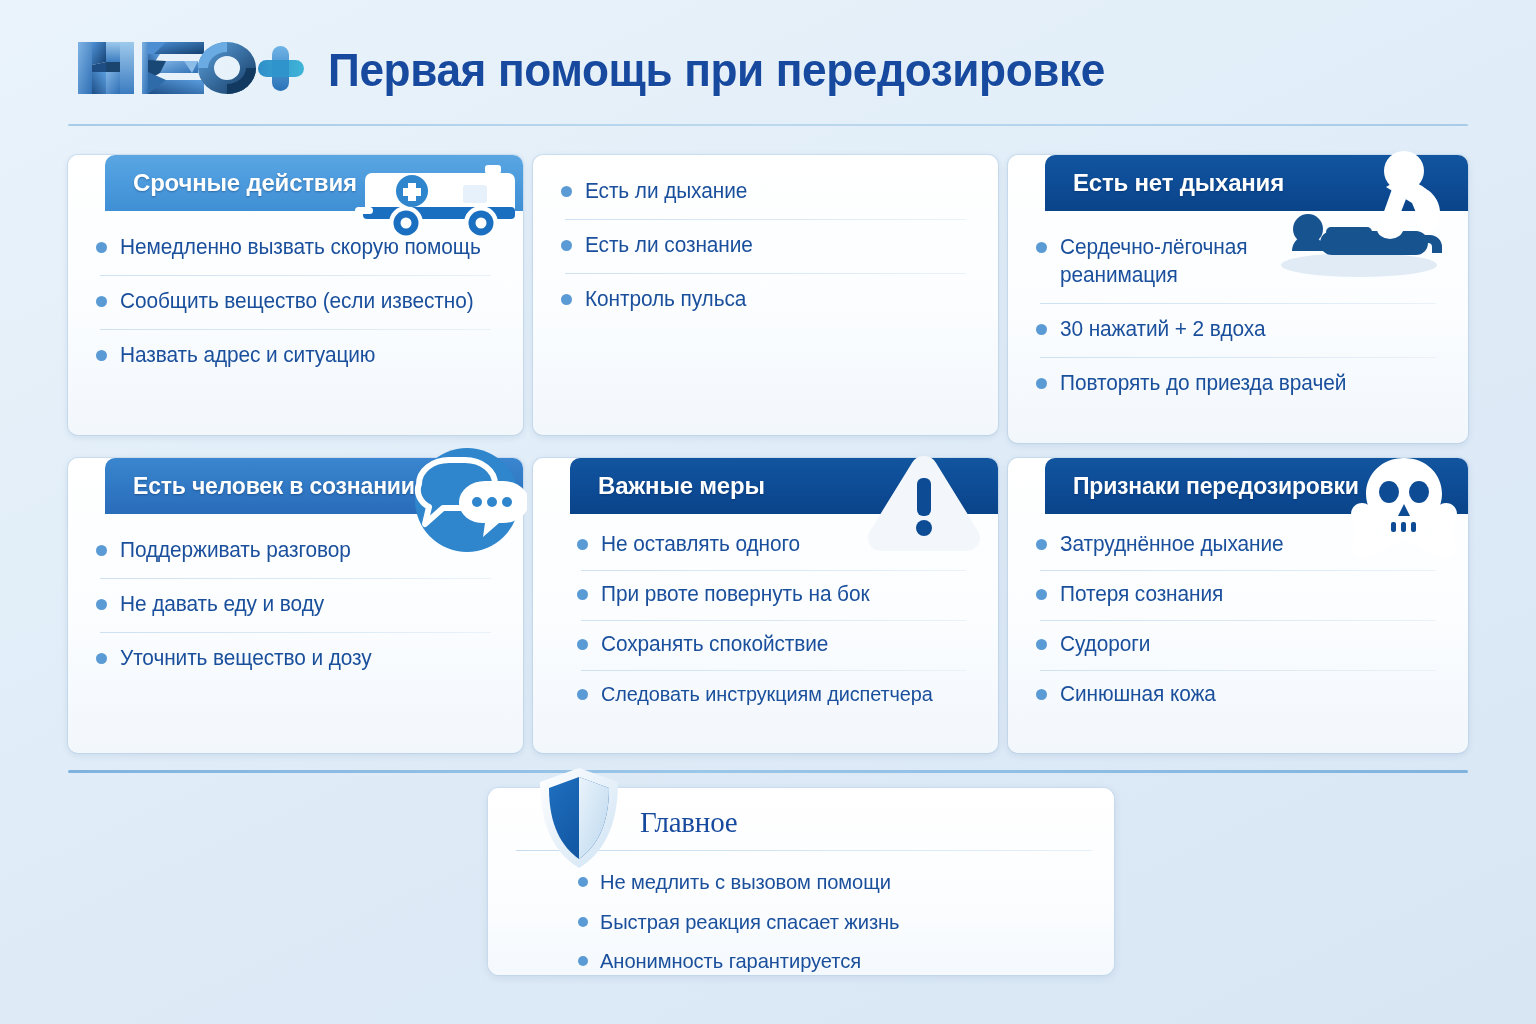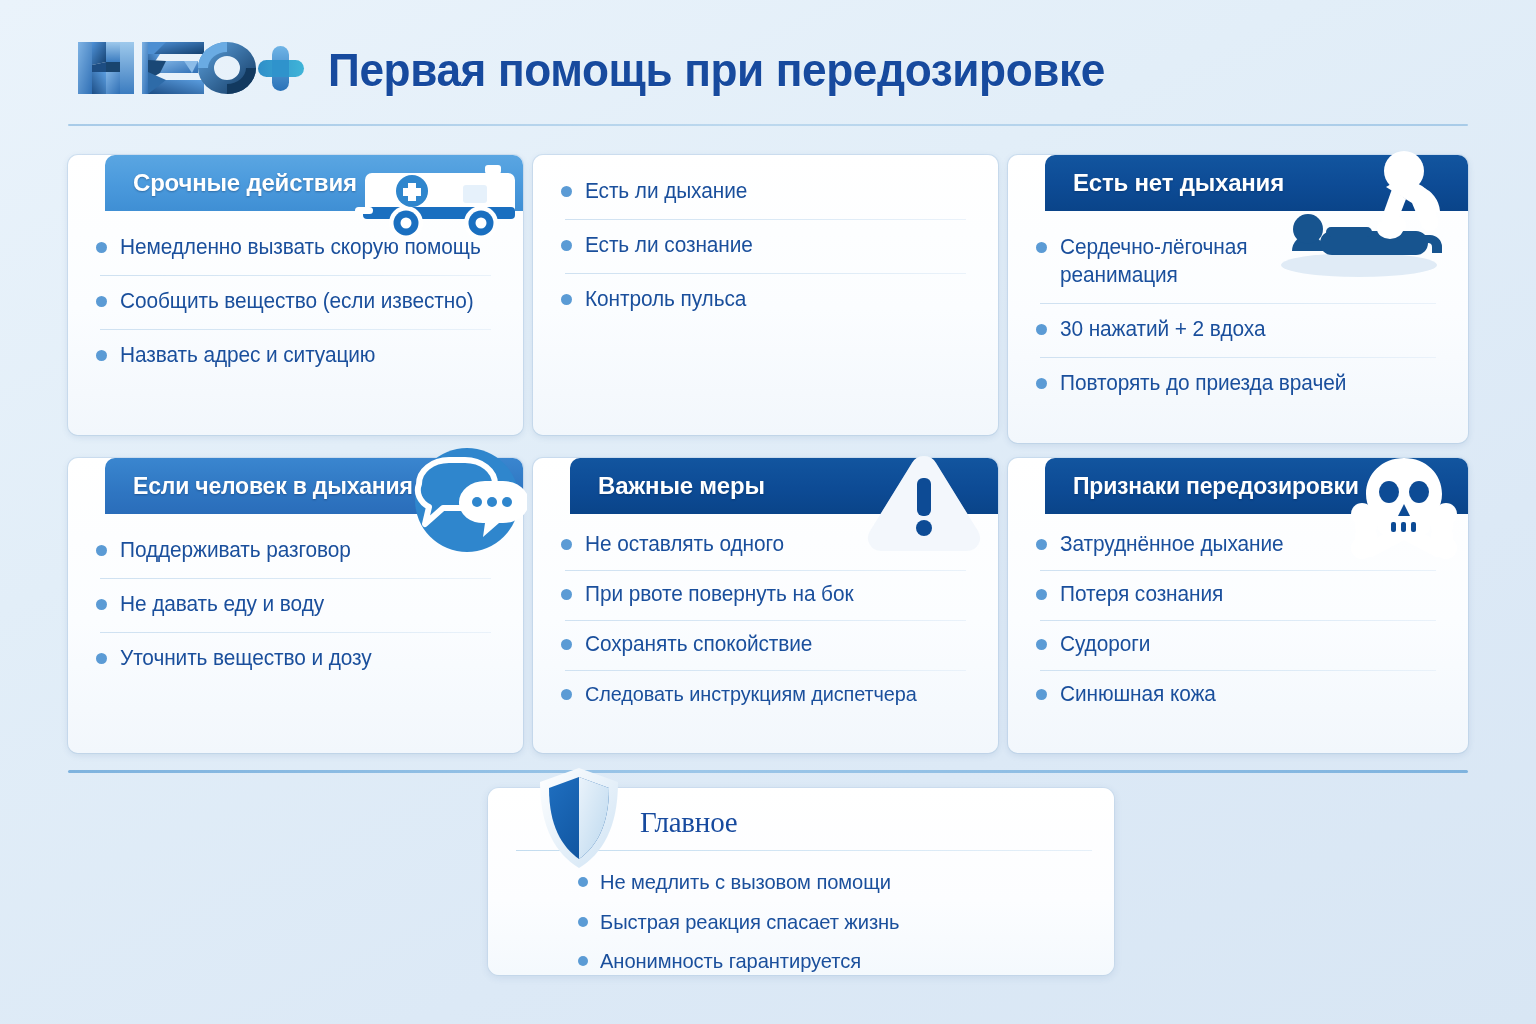--- a/index.html
+++ b/index.html
@@ -403,21 +403,21 @@
         </div>
         <div class="bullet-row">
           <span class="dot"></span>
           <span class="bullet-text">Повторять до приезда врачей</span>
         </div>
       </div>
     </div>
 
     <div class="card" style="left:0; top:303px; width:455px; height:295px;">
       <div class="card-head mid">
-        <span class="card-title" style="font-size:23px;">Если человек в дыхания</span>
+        <span class="card-title" style="font-size:23px;">Есть человек в сознании</span>
         <div class="card-icon" style="right:-4px; top:-12px; width:130px; height:115px;">
           <svg viewBox="0 0 130 115" width="130" height="115">
             <circle cx="70" cy="54" r="52" fill="#2f86cd"></circle>
             <path d="M22,38 a30,24 0 0,1 30,-24 h16 a30,24 0 0,1 30,24 a30,24 0 0,1 -30,24 h-22 l-18,16 l4,-17 a24,20 0 0,1 -10,-23 Z" fill="none" stroke="#ffffff" stroke-width="6" stroke-linejoin="round"></path>
             <path d="M62,56 a26,21 0 0,1 26,-21 h18 a26,21 0 0,1 26,21 a26,21 0 0,1 -26,21 h-4 l-16,14 l2,-14 a24,20 0 0,1 -26,-21 Z" fill="#ffffff"></path>
             <circle cx="80" cy="56" r="5" fill="#2f86cd"></circle>
             <circle cx="95" cy="56" r="5" fill="#2f86cd"></circle>
             <circle cx="110" cy="56" r="5" fill="#2f86cd"></circle>
           </svg>
         </div>
@@ -443,21 +443,21 @@
         <span class="card-title">Важные меры</span>
         <div class="card-icon" style="right:14px; top:-8px; width:120px; height:105px;">
           <svg viewBox="0 0 120 105" width="120" height="105">
             <path d="M60,6 a14,14 0 0,1 12,7 l42,68 a13,13 0 0,1 -11,20 h-86 a13,13 0 0,1 -11,-20 l42,-68 a14,14 0 0,1 12,-7 Z" fill="#ffffff"></path>
             <path d="M60,6 a14,14 0 0,1 12,7 l42,68 a13,13 0 0,1 -11,20 h-86 a13,13 0 0,1 -11,-20 l42,-68 a14,14 0 0,1 12,-7 Z" fill="#dce9f7" opacity="0.35"></path>
             <rect x="53" y="28" width="14" height="38" rx="6" fill="#0d4b95"></rect>
             <circle cx="60" cy="78" r="8" fill="#0d4b95"></circle>
           </svg>
         </div>
       </div>
-      <div class="card-body" style="padding-top:6px; padding-bottom:12px;">
+      <div class="card-body" style="padding-top:6px; padding-bottom:12px;margin-left:16px;">
         <div class="bullet-row" style="padding:11px 0 11px 2px;">
           <span class="dot"></span>
           <span class="bullet-text">Не оставлять одного</span>
         </div>
         <div class="bullet-row" style="padding:11px 0 11px 2px;">
           <span class="dot"></span>
           <span class="bullet-text">При рвоте повернуть на бок</span>
         </div>
         <div class="bullet-row" style="padding:11px 0 11px 2px;">
           <span class="dot"></span>

